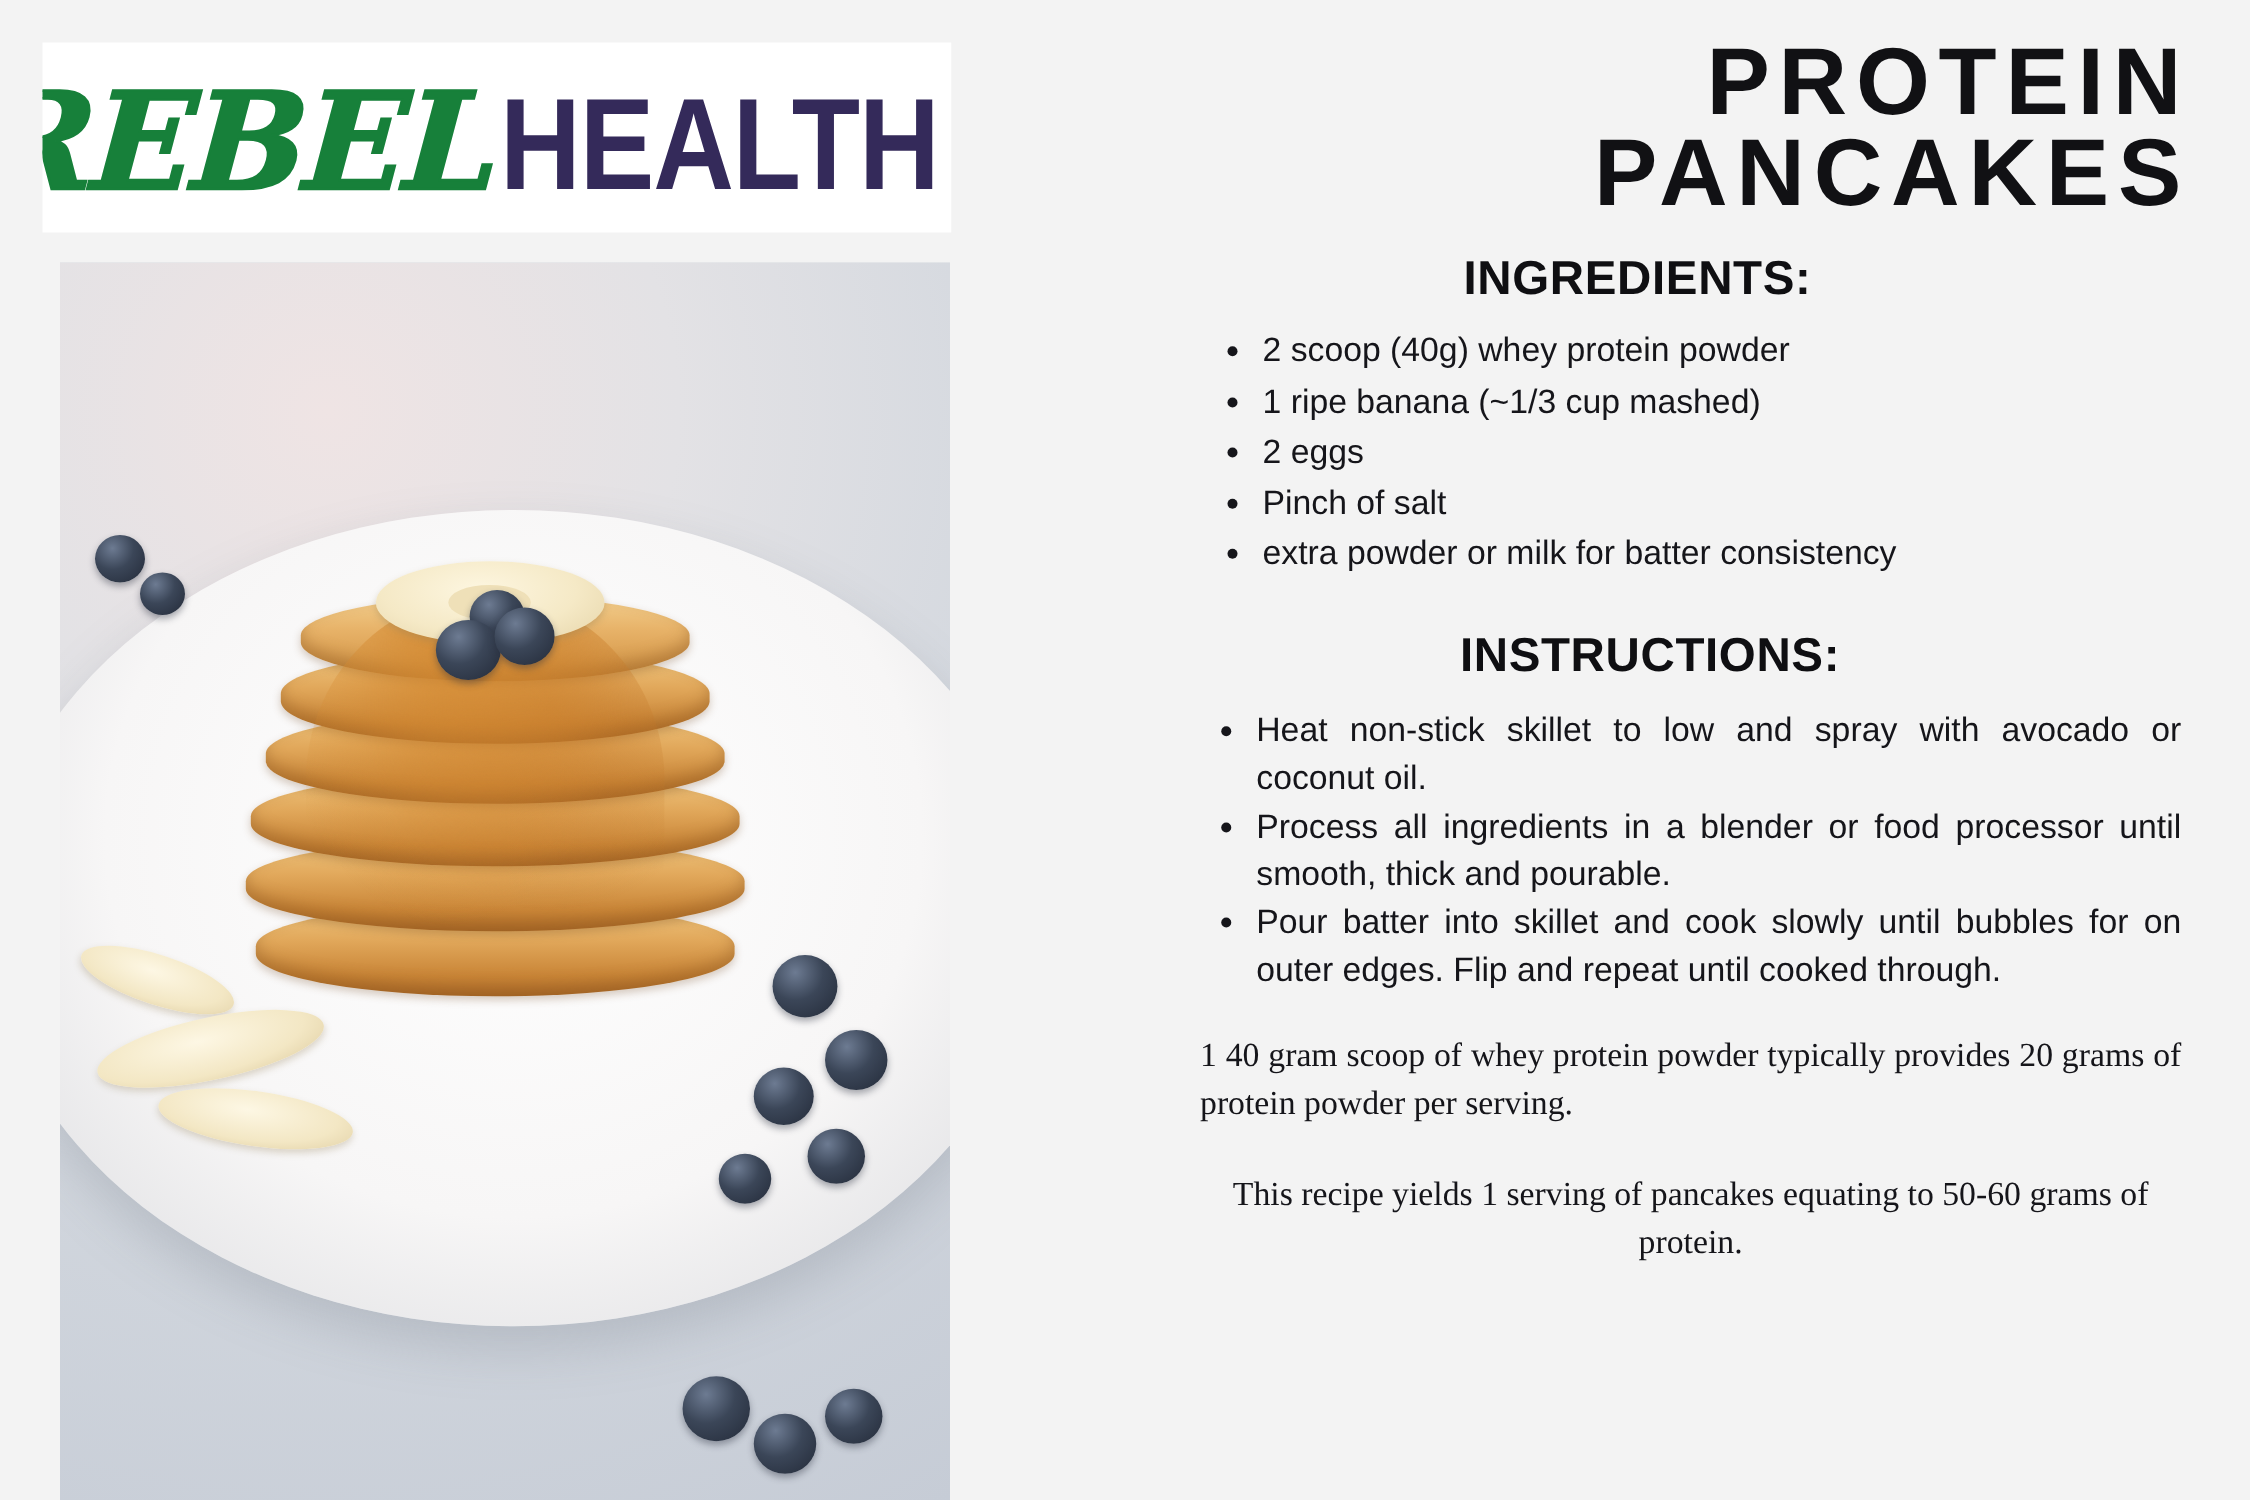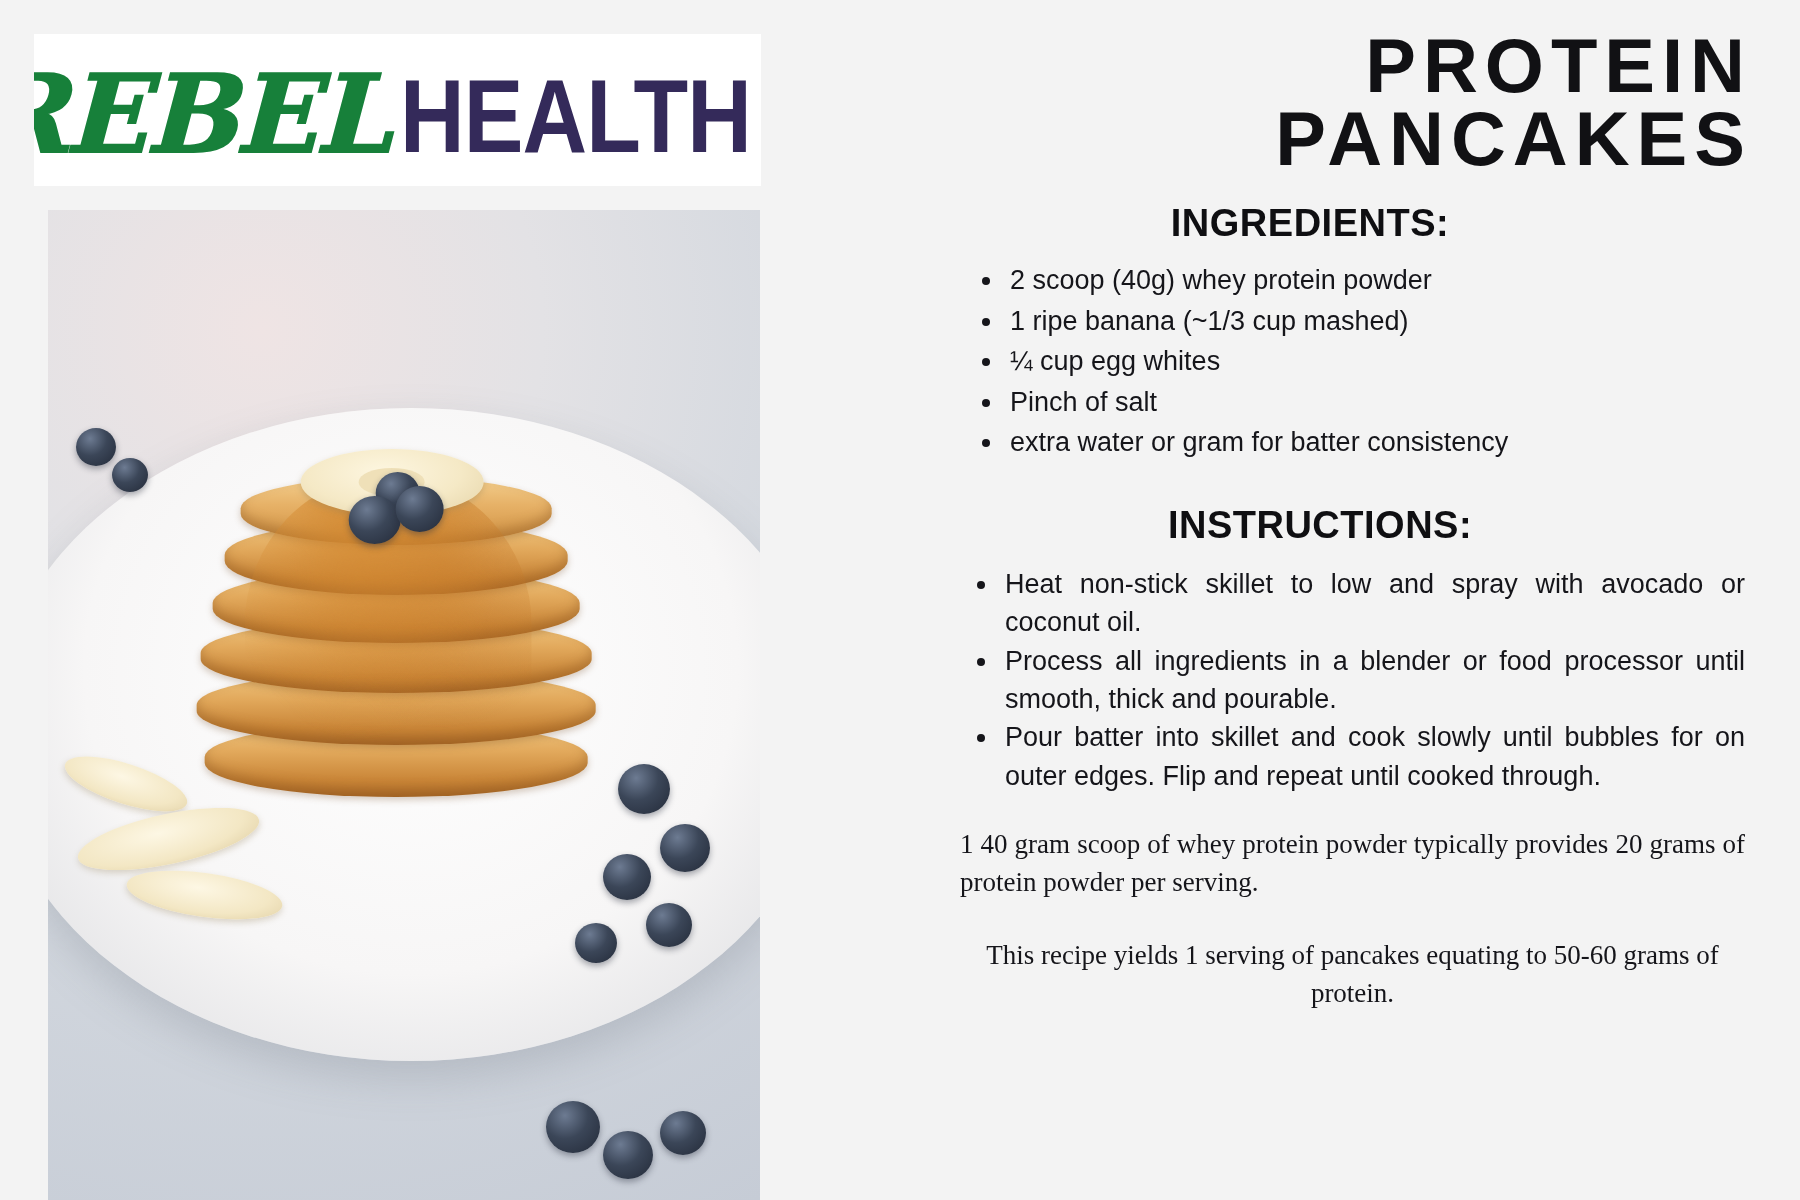--- a/index.html
+++ b/index.html
@@ -282,23 +282,23 @@
 
 <div class="right-col">
 
   <h1 class="recipe-title">PROTEIN PANCAKES</h1>
 
   <h2 class="section-head sec-ingredients">INGREDIENTS:</h2>
 
   <ul class="list">
     <li>2 scoop (40g) whey protein powder</li>
     <li>1 ripe banana (~1/3 cup mashed)</li>
-    <li>¼  cup egg whites</li>
+    <li>2 eggs</li>
     <li>Pinch of salt</li>
-    <li>extra water or gram for batter consistency</li>
+    <li>extra powder or milk for batter consistency</li>
   </ul>
 
   <h2 class="section-head sec-instructions">INSTRUCTIONS:</h2>
 
   <ul class="list instr-list">
     <li>Heat non-stick skillet to low and spray with avocado or coconut oil.</li>
     <li>Process all ingredients in a blender or food processor until smooth, thick and pourable.</li>
     <li>Pour batter into skillet and cook slowly until bubbles for on outer edges. Flip and repeat until cooked through.</li>
   </ul>
 

